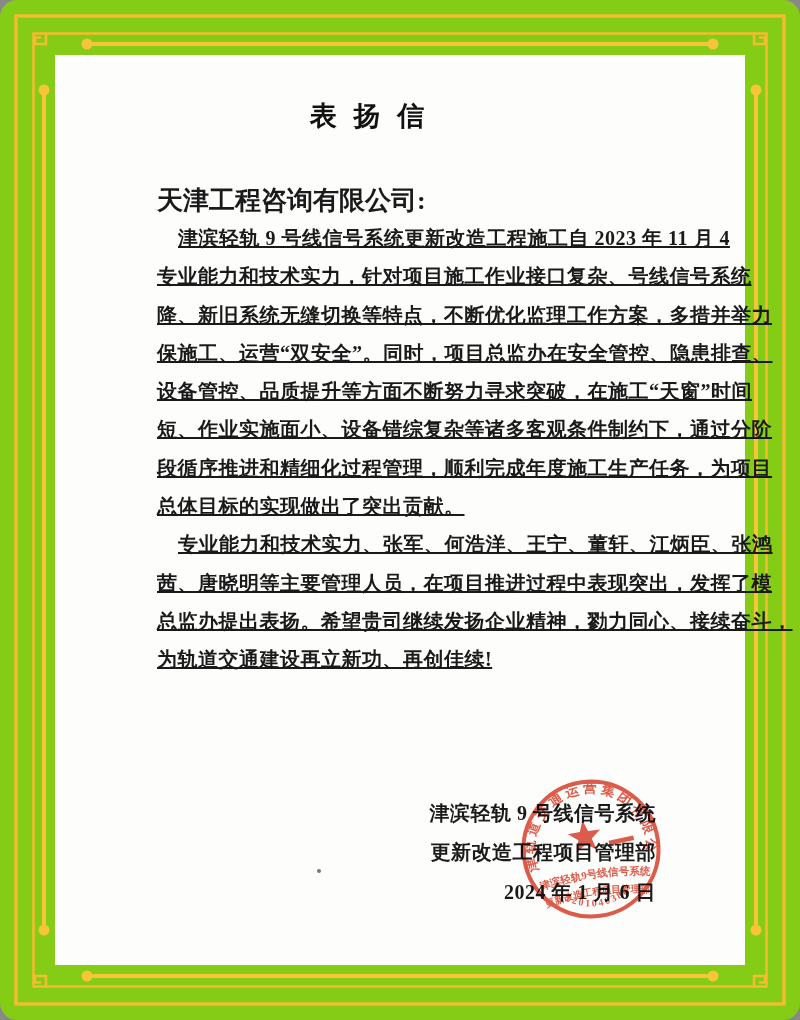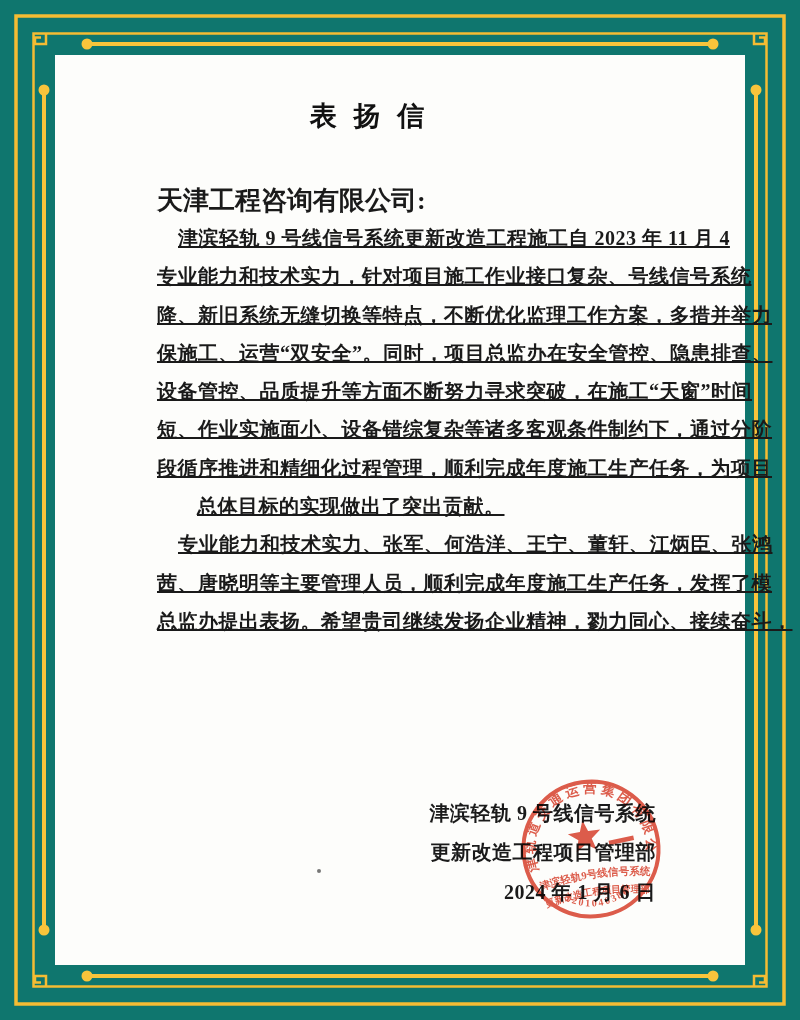--- a/index.html
+++ b/index.html
@@ -1,19 +1,20 @@
 <!DOCTYPE html>
 <html><head>
 <meta charset="utf-8">
 <style>
   html,body { margin:0; padding:0; background:#888; }
   .page {
     position:relative; width:800px; height:1020px;
-    background:#0f766e; overflow:hidden;
+    background:#84cc16; overflow:hidden;
     font-family:"Liberation Serif","DejaVu Serif",serif;
+    border-radius:17px;
   }
   .border-svg { position:absolute; left:0; top:0; width:800px; height:1020px; }
   .sheet {
     position:absolute; left:55px; top:55px; width:690px; height:910px;
     background:#fdfdfb;
   }
   .title {
     position:absolute; left:157px; top:98px; width:496px; margin:0;
     text-align:center; transform:translateX(-37px);
     font-size:27px; font-weight:700; color:#111;
@@ -26,21 +27,21 @@
   .body-text {
     position:absolute; left:157px; top:219px; width:496px;
     font-size:20px; font-weight:600; color:#1a1a1a;
   }
   .line {
     height:38.3px; line-height:38.3px;
     text-align:justify; text-align-last:justify;
     letter-spacing:0.5px; white-space:nowrap;text-decoration:underline;
   }
   .line.indent { text-indent:21px; }
-  .line.plast { text-align-last:left; white-space:normal;margin-left:40px; }
+  .line.plast { text-align-last:left; white-space:normal; }
   .signature {
     position:absolute; left:157px; top:794px; width:499px;
     text-align:right; font-size:20px; font-weight:700; color:#1a1a1a;
     line-height:39.3px; letter-spacing:0.5px;
   }
   .stamp {
     position:absolute; left:518px; top:776px; width:146px; height:146px;
     transform:rotate(-8deg);
     mix-blend-mode:multiply; opacity:0.85;
   }
@@ -95,22 +96,23 @@
   <div class="body-text">
     <div class="line indent">津滨轻轨 9 号线信号系统更新改造工程施工自 2023 年 11 月 4</div>
     <div class="line">专业能力和技术实力，针对项目施工作业接口复杂、号线信号系统</div>
     <div class="line">降、新旧系统无缝切换等特点，不断优化监理工作方案，多措并举力</div>
     <div class="line">保施工、运营“双安全”。同时，项目总监办在安全管控、隐患排查、</div>
     <div class="line">设备管控、品质提升等方面不断努力寻求突破，在施工“天窗”时间</div>
     <div class="line">短、作业实施面小、设备错综复杂等诸多客观条件制约下，通过分阶</div>
     <div class="line">段循序推进和精细化过程管理，顺利完成年度施工生产任务，为项目</div>
     <div class="line plast">总体目标的实现做出了突出贡献。</div>
     <div class="line indent">专业能力和技术实力、张军、何浩洋、王宁、董轩、江炳臣、张鸿</div>
-    <div class="line">茜、唐晓明等主要管理人员，顺利完成年度施工生产任务，发挥了模</div>
+    <div class="line">茜、唐晓明等主要管理人员，在项目推进过程中表现突出，发挥了模</div>
     <div class="line">总监办提出表扬。希望贵司继续发扬企业精神，勠力同心、接续奋斗，</div>
+    <div class="line plast">为轨道交通建设再立新功、再创佳续!</div>
   </div>
 
   <div class="signature">
     <div>津滨轻轨 9 号线信号系统</div>
     <div>更新改造工程项目管理部</div>
     <div>2024 年 1 月 6 日</div>
   </div>
 
   <div class="speck"></div>
 

